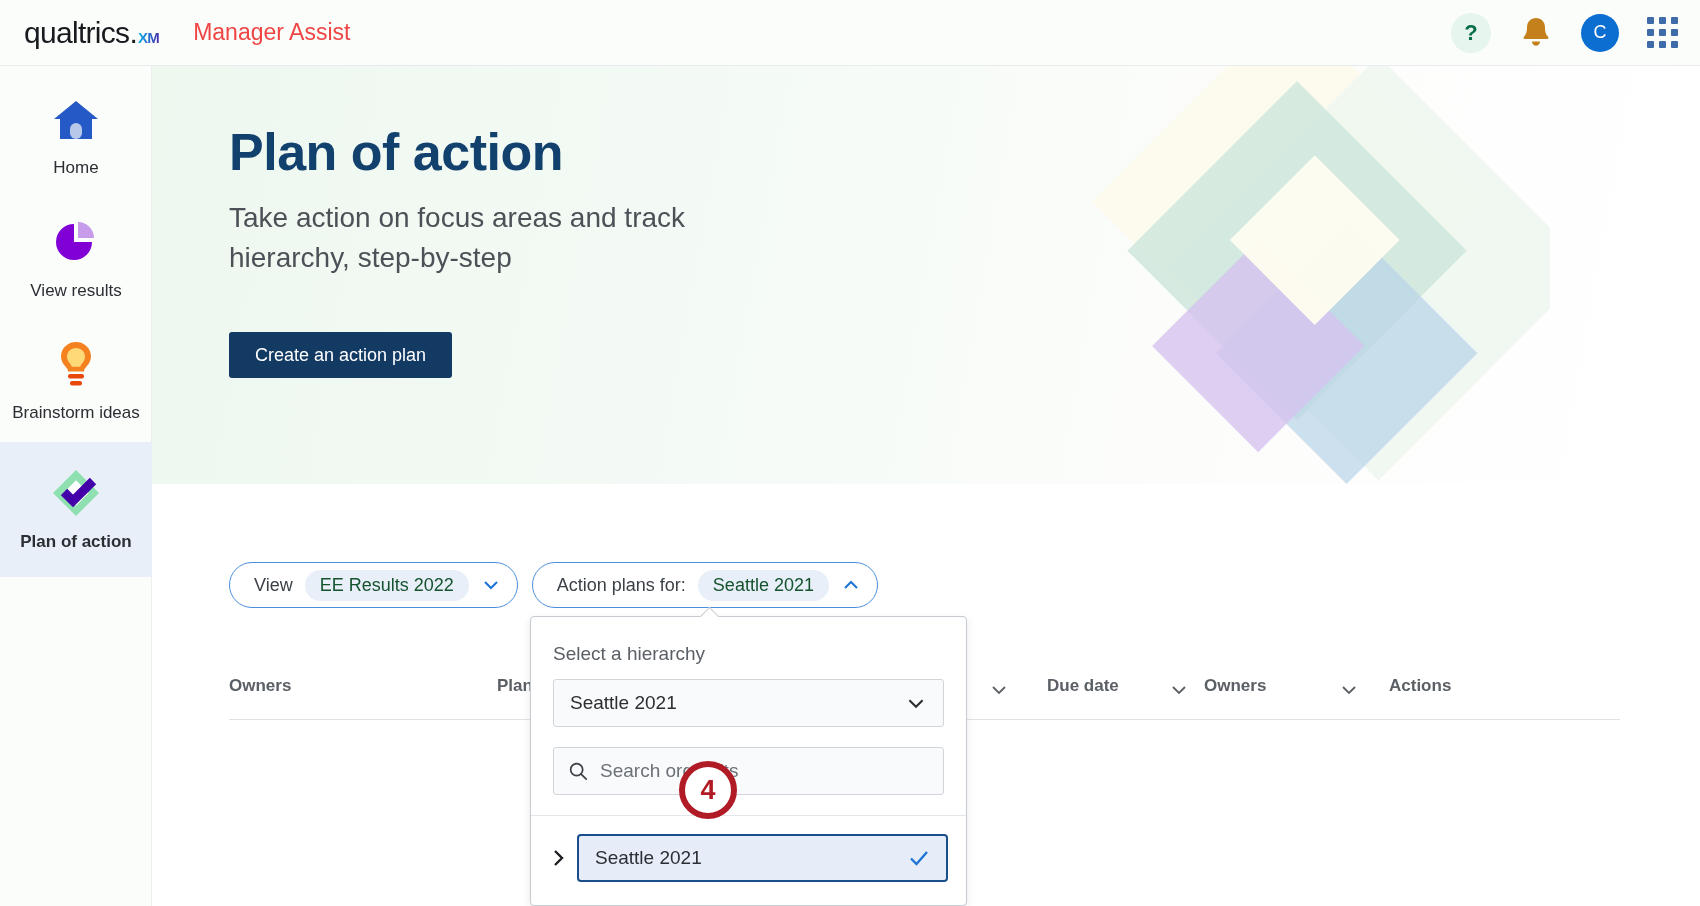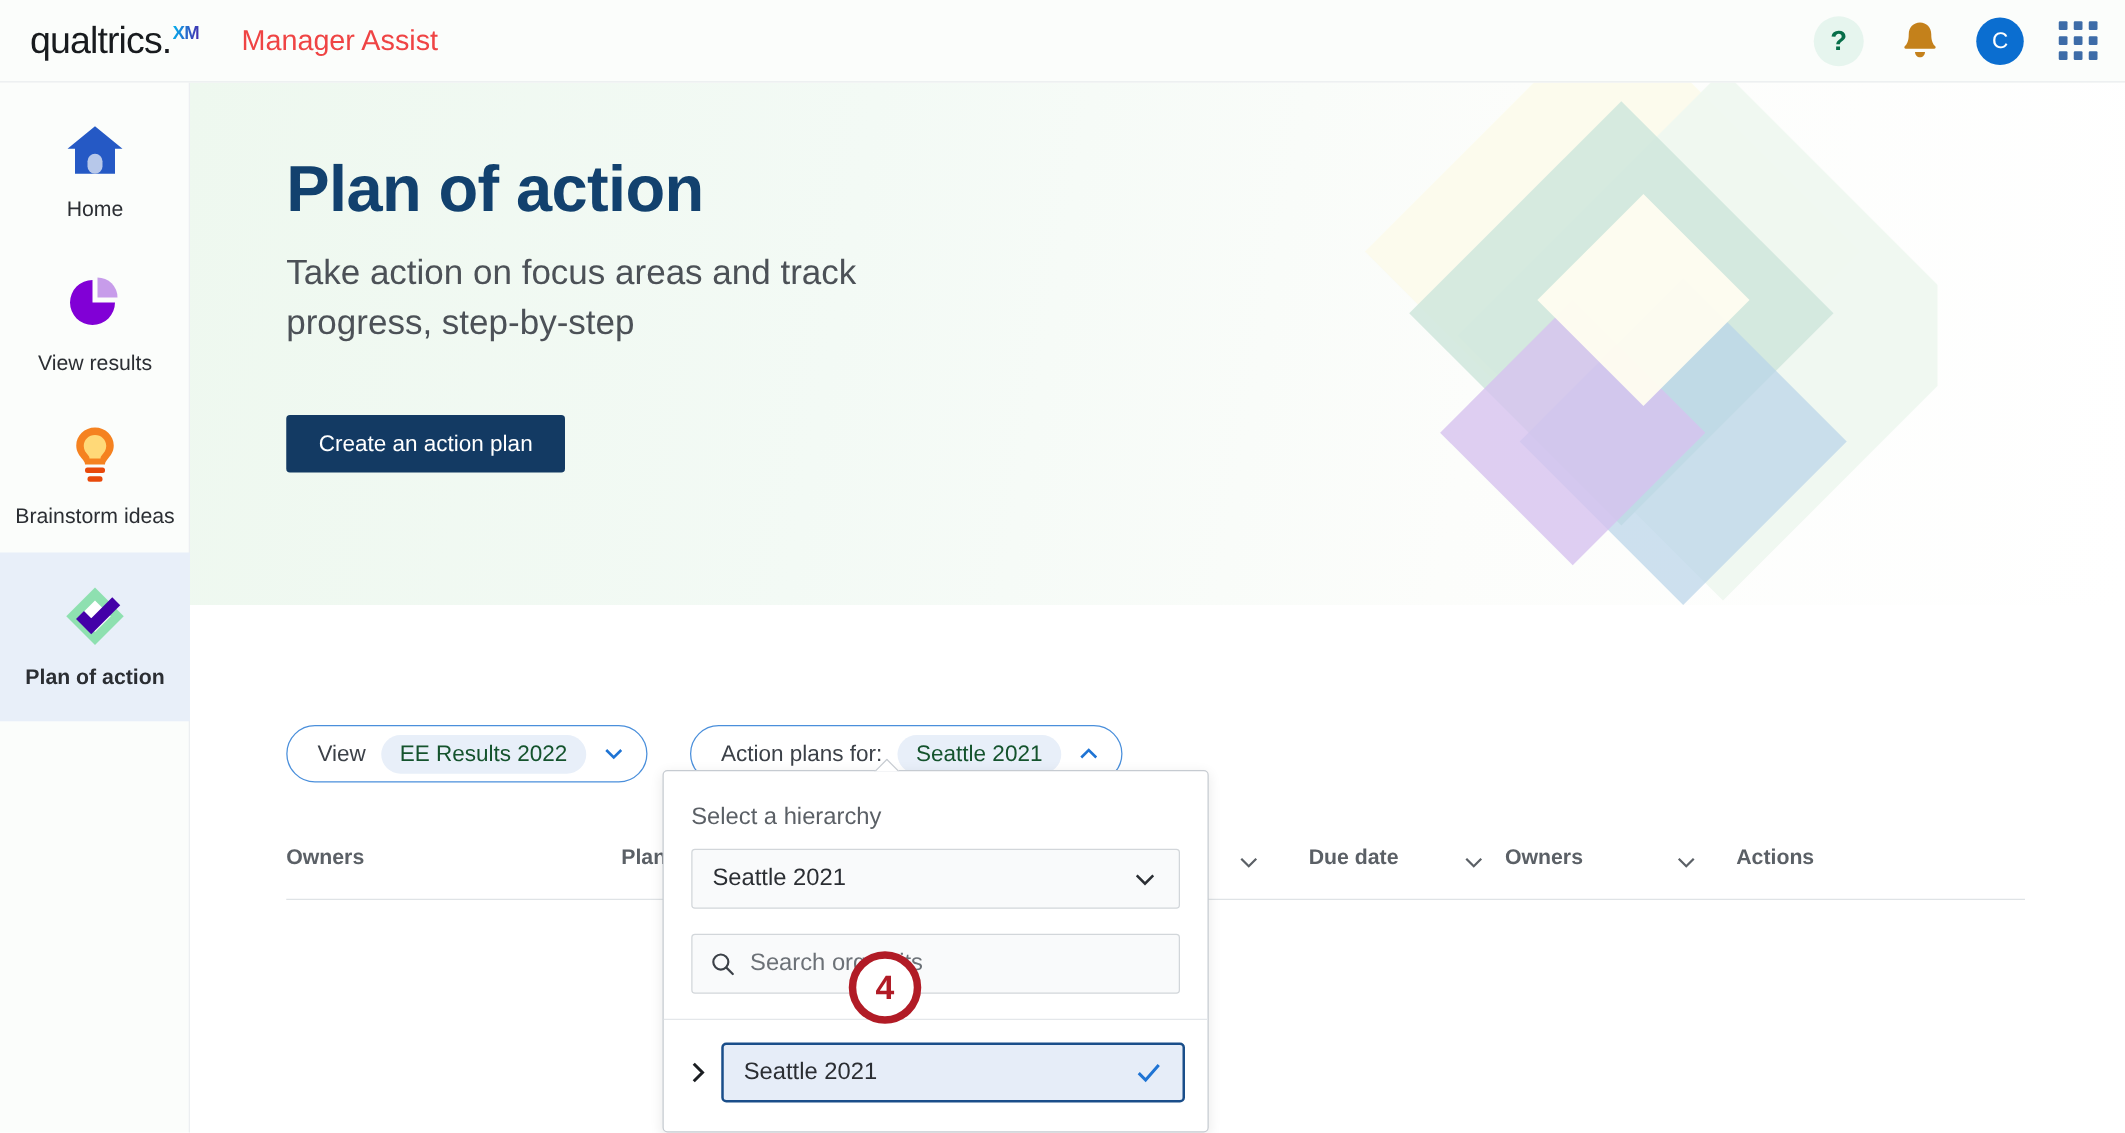--- a/index.html
+++ b/index.html
@@ -21,21 +21,21 @@
     text-align: center;
   }
   .brand {
     margin-left: 24px;
     display: flex; align-items: flex-start;
     font-size: 30px; letter-spacing: -0.7px;
     color: #181b1e; font-weight: 400;
   }
   .brand .xm {
     font-size: 15px; font-weight: 700;
-    margin-top: 2px; margin-left: 1px;
+    margin-top: 13px; margin-left: 1px;
     background: linear-gradient(100deg,#00b8f1 0%, #4a25aa 100%);
     -webkit-background-clip: text; background-clip: text;
     -webkit-text-fill-color: transparent; color: #3a6fd8;
   }
   .app-title {
     margin-left: 34px; font-size: 23px;
     color: #ef4444; font-weight: 400;
   }
   .topbar-right {
     margin-left: auto; margin-right: 22px;
@@ -103,22 +103,22 @@
   .cta {
     position: absolute; left: 77px; top: 266px;
     background: #133a63; color: #ffffff;
     border: none; border-radius: 3px;
     padding: 1px 26px; height: 46px;
     font-size: 18px; font-family: inherit; cursor: pointer;
   }
 
   
   .filters {
-    position: absolute; left: 229px; top: 580px;
-    display: flex; gap: 34px; z-index: 12;
+    position: absolute; left: 229px; top: 562px;
+    display: flex; gap: 14px; z-index: 12;
   }
   .pill {
     height: 46px; border: 1px solid #4a8fdb; border-radius: 24px;
     display: flex; align-items: center; gap: 12px;
     padding: 0 16px 0 24px; background: #fff; cursor: pointer;
     font-size: 18px; color: #3c4148;
   }
   .pill .chip {
     background: #e8eff9; color: #14532d;
     border-radius: 16px; padding: 5px 15px; font-size: 18px;
@@ -298,21 +298,21 @@
     <g transform="rotate(45 260 260)">
       <rect x="60" y="60" width="280" height="280" fill="#fbfaea" opacity="0.85"></rect>
       <rect x="160" y="35" width="300" height="300" fill="#eef7f0" opacity="0.9"></rect>
       <rect x="120" y="110" width="240" height="240" fill="#cfe6dc" opacity="0.85"></rect>
       <rect x="255" y="175" width="185" height="185" fill="#b8d3e8" opacity="0.7"></rect>
       <rect x="205" y="250" width="150" height="150" fill="#d6c2ef" opacity="0.8"></rect>
       <rect x="185" y="150" width="120" height="120" fill="#fffdf0" opacity="0.95"></rect>
     </g>
   </svg>
   <h1>Plan of action</h1>
-  <p>Take action on focus areas and track progress, step-by-step</p>
+  <p>Take action on focus areas and track hierarchy, step-by-step</p>
   <button class="cta">Create an action plan</button>
 </div>
 
 <div class="filters">
 
   <div class="pill">
     <span>View</span>
     <span class="chip">EE Results 2022</span>
     <svg width="20" height="20" viewBox="0 0 20 20">
       <polyline class="chev" points="4,7 10,13 16,7"></polyline>

